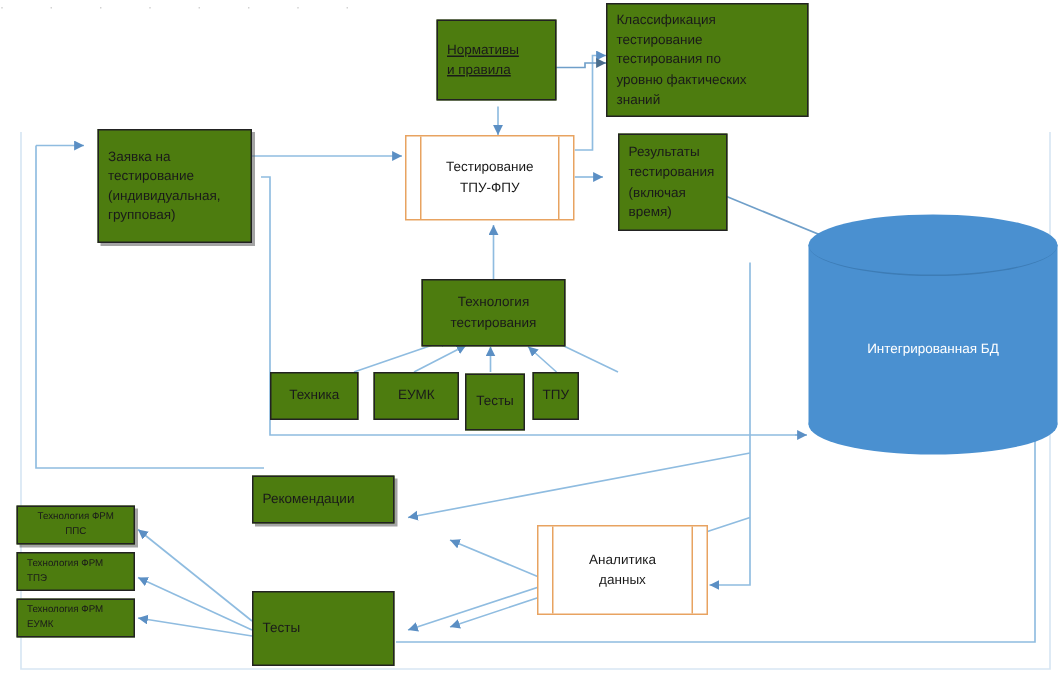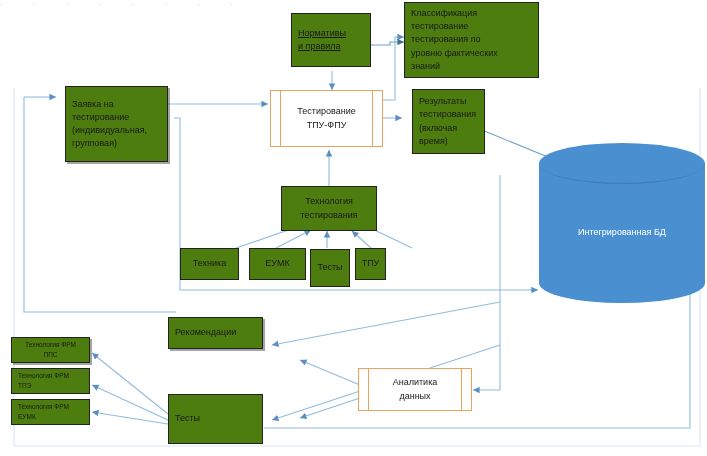--- a/index.html
+++ b/index.html
@@ -254,21 +254,21 @@
 
 
   <div class="node shadow pad-left small" style="left:168px; top:317px; width:95px; height:32px;">
     <span class="line">Рекомендации</span>
   </div>
 
   <div class="node pad-left small" style="left:168px; top:394px; width:95px; height:50px;">
     <span class="line">Тесты</span>
   </div>
 
-  <div class="process small" style="left:358px; top:368px; width:114px; height:43px;">
+  <div class="process small" style="left:358px; top:350px; width:114px; height:60px;">
     <span class="line">Аналитика</span>
     <span class="line">данных</span>
   </div>
 
   <div class="node shadow centered tiny" style="left:11px; top:337px; width:79px; height:26px;">
     <span class="line">Технология ФРМ</span>
     <span class="line">ППС</span>
   </div>
 
   <div class="node pad-left tiny" style="left:11px; top:368px; width:79px; height:26px;">

